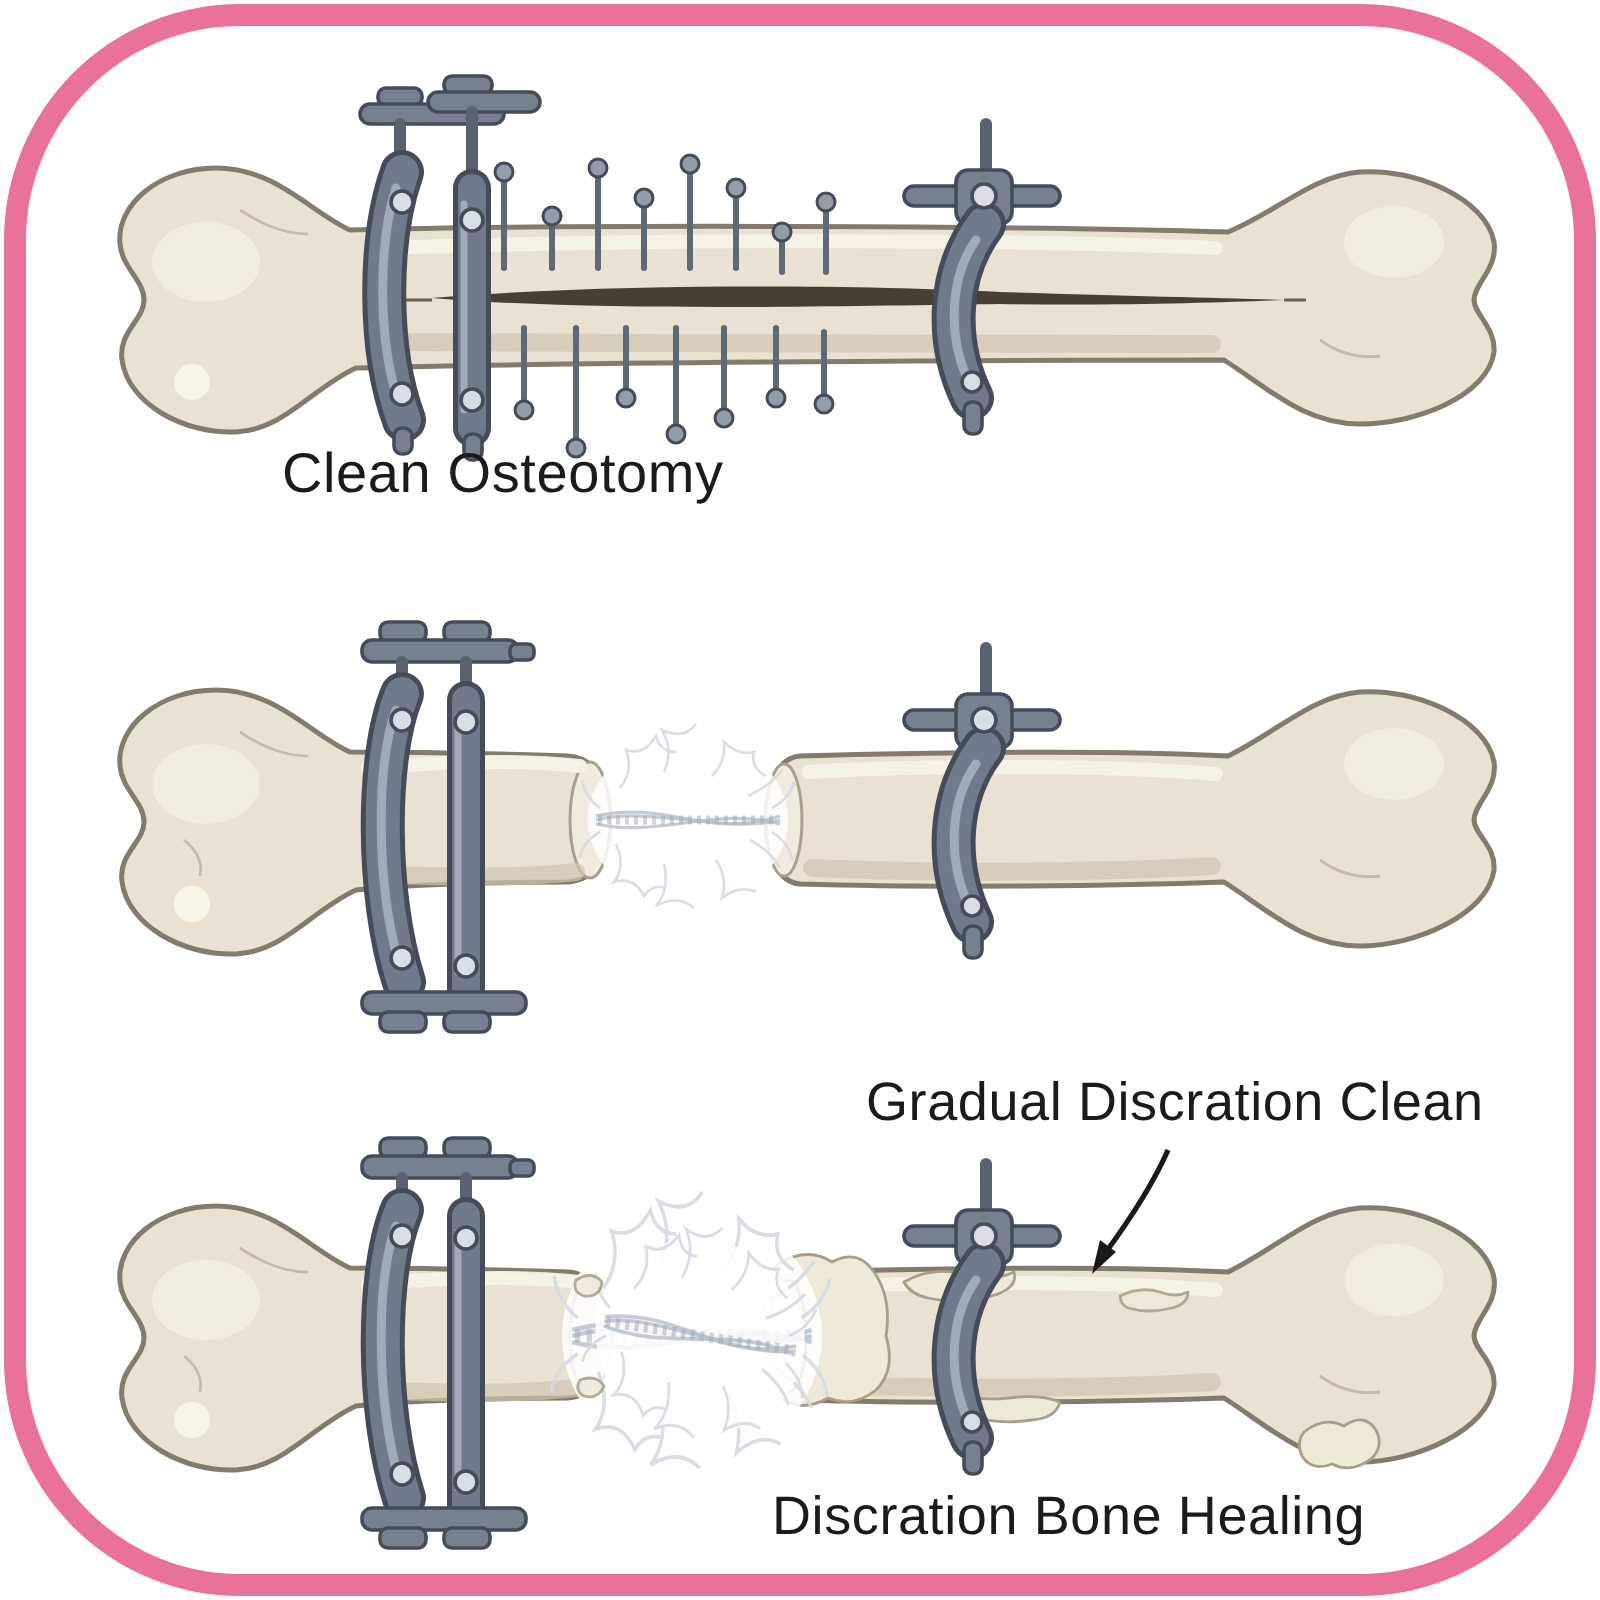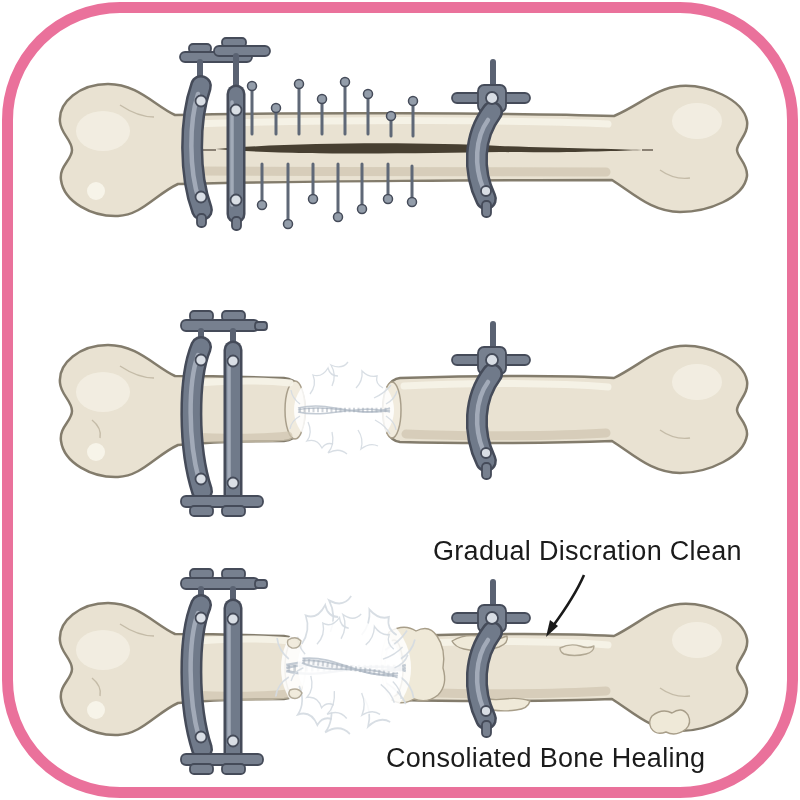--- a/index.html
+++ b/index.html
@@ -221,15 +221,16 @@
     </g>
 
     <g>
       <path class="arrowLine" d="M584,575 C577,591 564,611 553,626"></path>
       <polygon class="arrowHead" points="546,637 558,626 550,620"></polygon>
     </g>
   </svg>
 
   <div class="frame"></div>
 
+  <div class="label" id="lbl-top">Clean Osteotomy</div>
   <div class="label" id="lbl-mid">Gradual Discration Clean</div>
-  <div class="label" id="lbl-bot">Consoliated Bone Healing</div>
+  <div class="label" id="lbl-bot">Discration Bone Healing</div>
 </div>
 
 </body></html>

